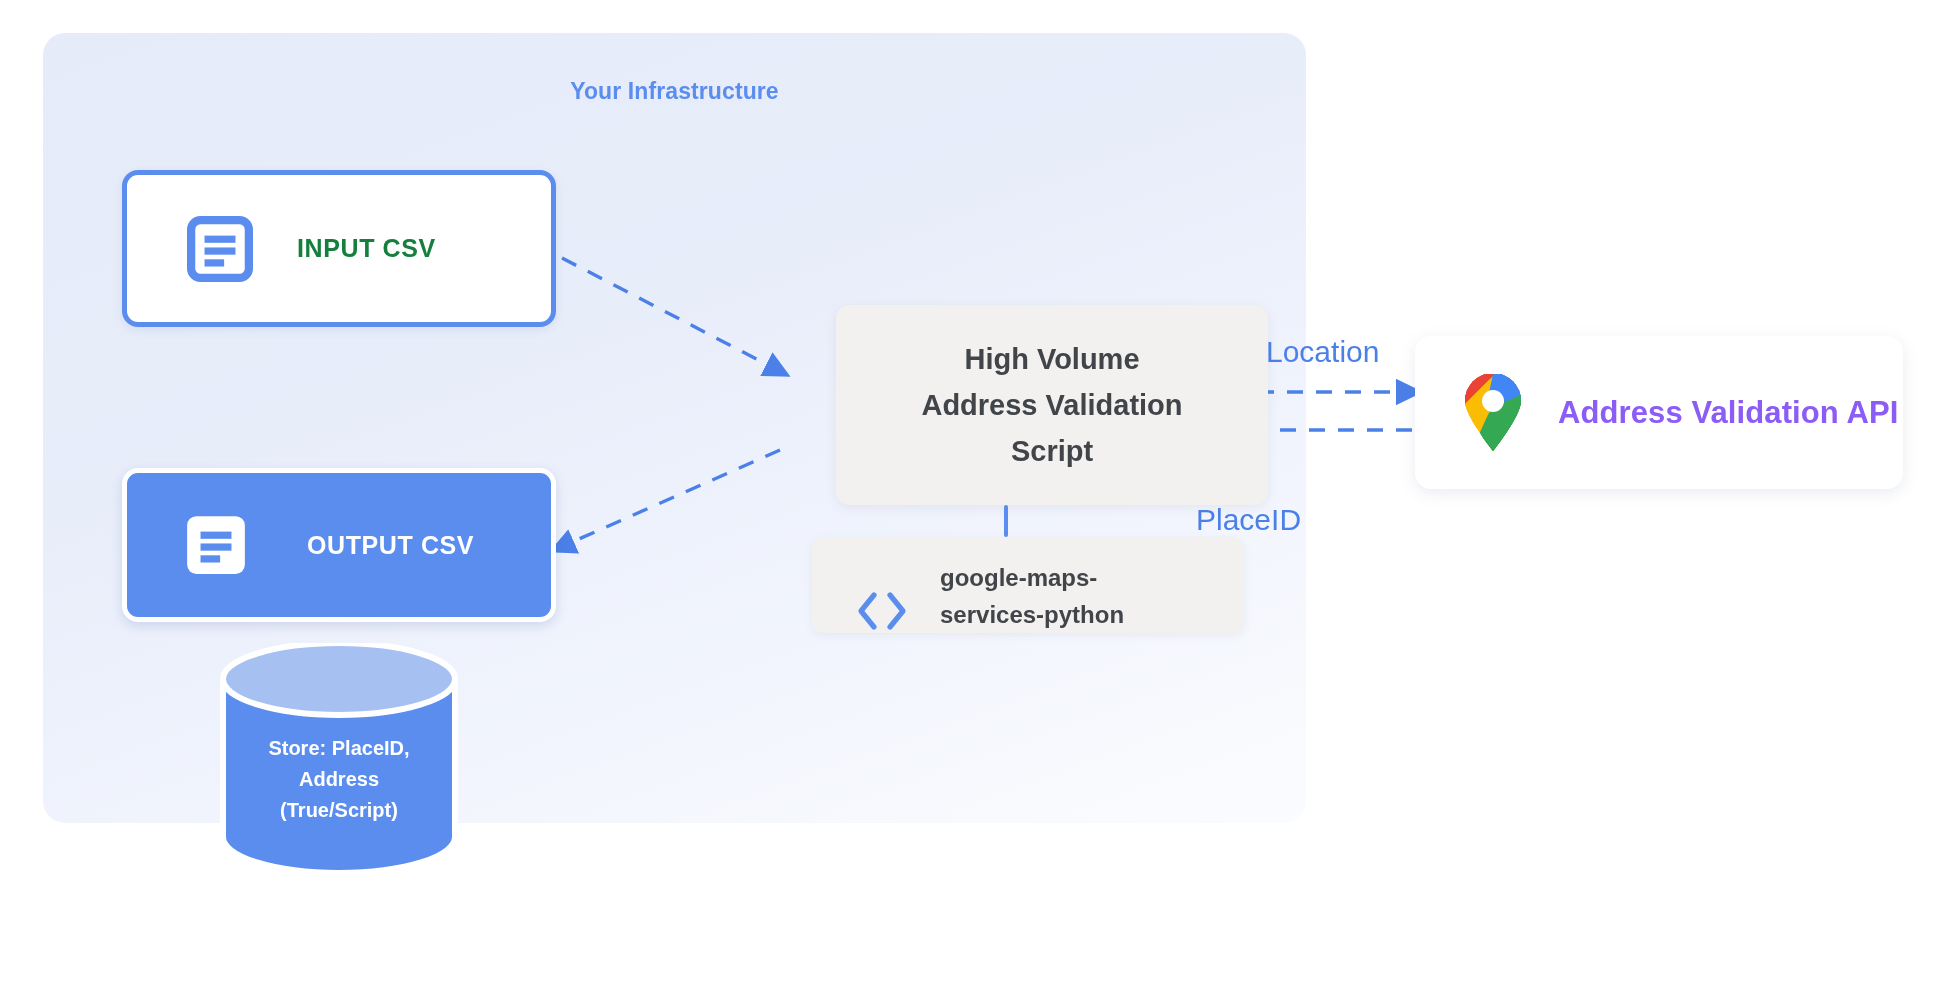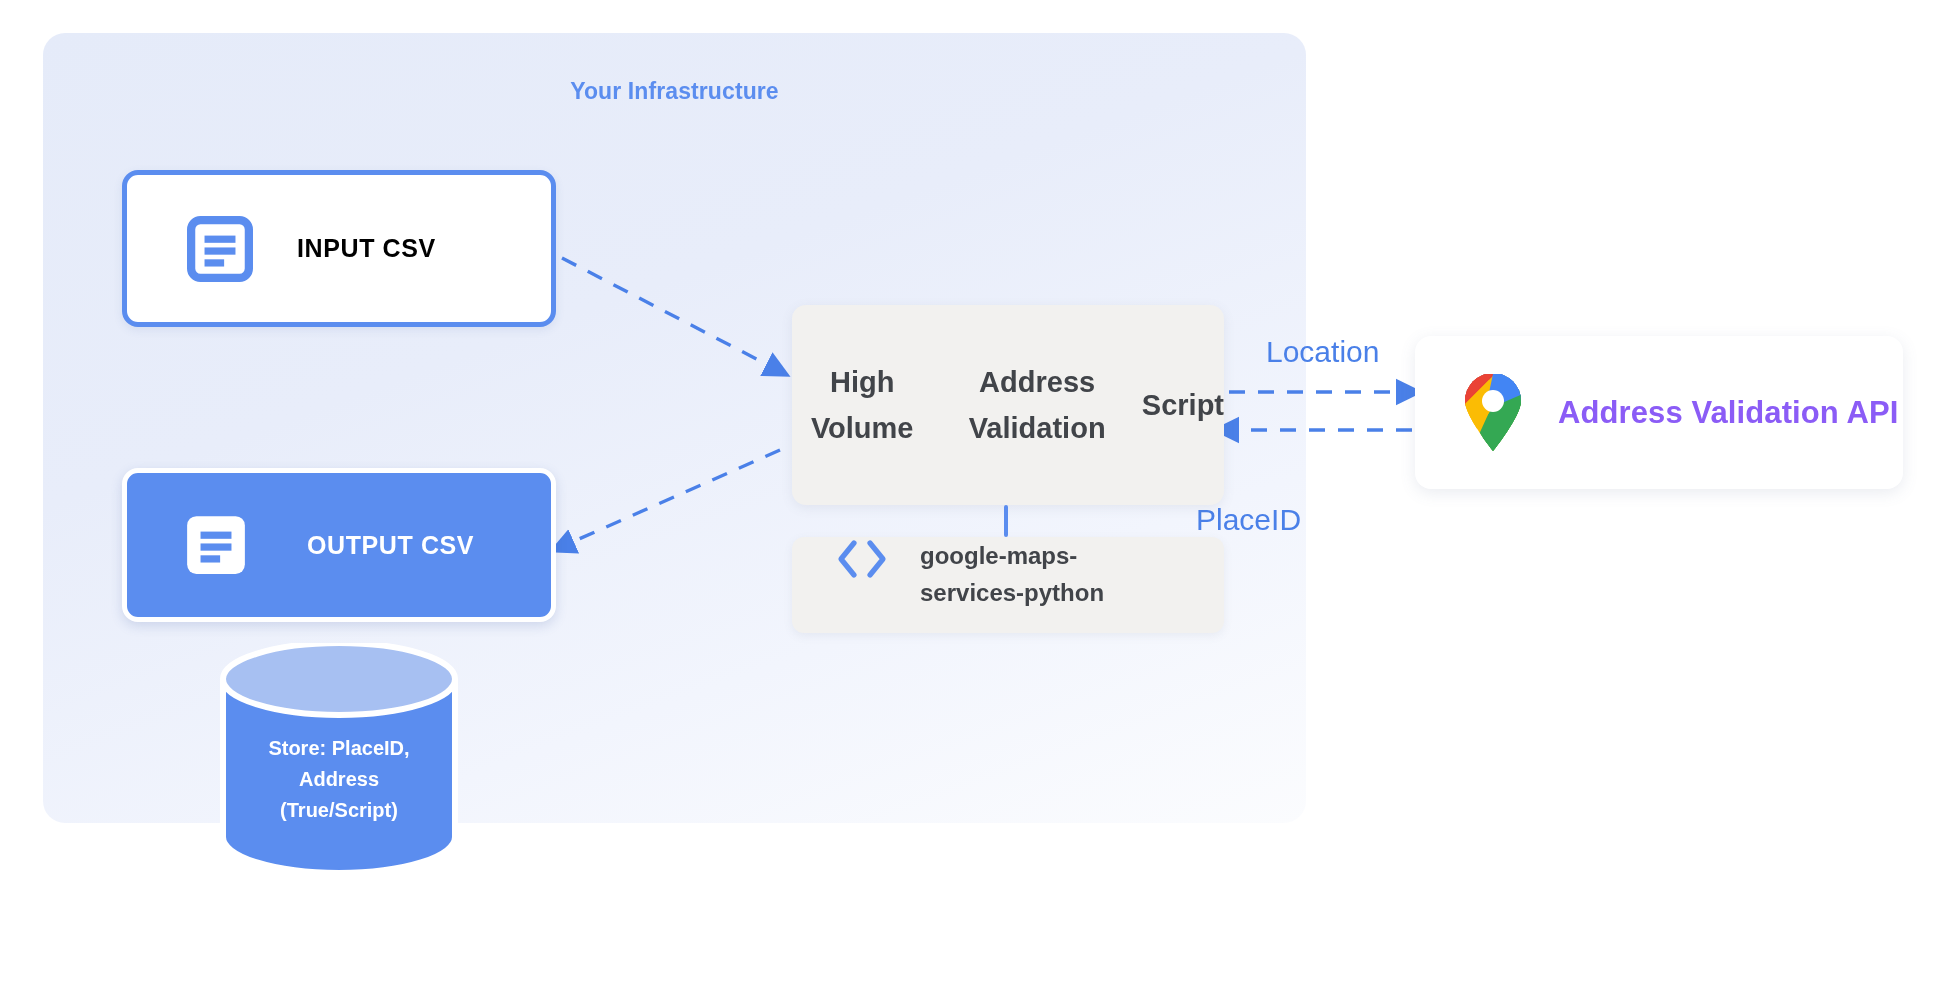--- a/index.html
+++ b/index.html
@@ -63,21 +63,21 @@
     background: #ffffff;
     border: 5px solid #5b8def;
     border-radius: 16px;
     box-shadow: 0 3px 10px rgba(60,90,160,.10);
   }
   .input-csv .doc-icon { margin-left: 60px; }
   .input-csv .card-label {
     margin-left: 44px;
     font-size: 25px;
     font-weight: bold;
-    color: #000000;
+    color: #15803d;
     letter-spacing: .6px;
   }
 
   
   .output-csv {
     left: 122px;
     top: 468px;
     width: 434px;
     height: 154px;
     background: #5b8def;
@@ -93,27 +93,28 @@
     color: #ffffff;
     letter-spacing: .6px;
   }
 
   
   .doc-icon { width: 66px; height: 66px; flex: none; }
 
   
   .script-box {
     position: absolute;
-    left: 792px;
+    left: 836px;
     top: 305px;
     width: 432px;
     height: 200px;
     background: #f2f1ef;
     border-radius: 14px;
     display: flex;
+    flex-direction: column;
     align-items: center;
     justify-content: center;
     box-shadow: 0 3px 12px rgba(100,110,130,.10);
   }
   .script-line {
     font-size: 29px;
     font-weight: bold;
     color: #414449;
     line-height: 46px;
     text-align: center;
@@ -126,28 +127,28 @@
     top: 505px;
     width: 4px;
     height: 32px;
     background: #5b8def;
     border-radius: 2px;
   }
 
   
   .lib-box {
     position: absolute;
-    left: 792px;
+    left: 812px;
     top: 537px;
     width: 432px;
     height: 96px;
     background: #f2f1ef;
     border-radius: 12px;
     display: flex;
-    align-items: flex-start;
+    align-items: flex-end;
     box-shadow: 0 3px 10px rgba(100,110,130,.09);
   }
   .code-icon {
     margin-left: 42px;
     width: 56px;
     height: 44px;
     flex: none;
   }
   .lib-label {
     margin-left: 30px;

